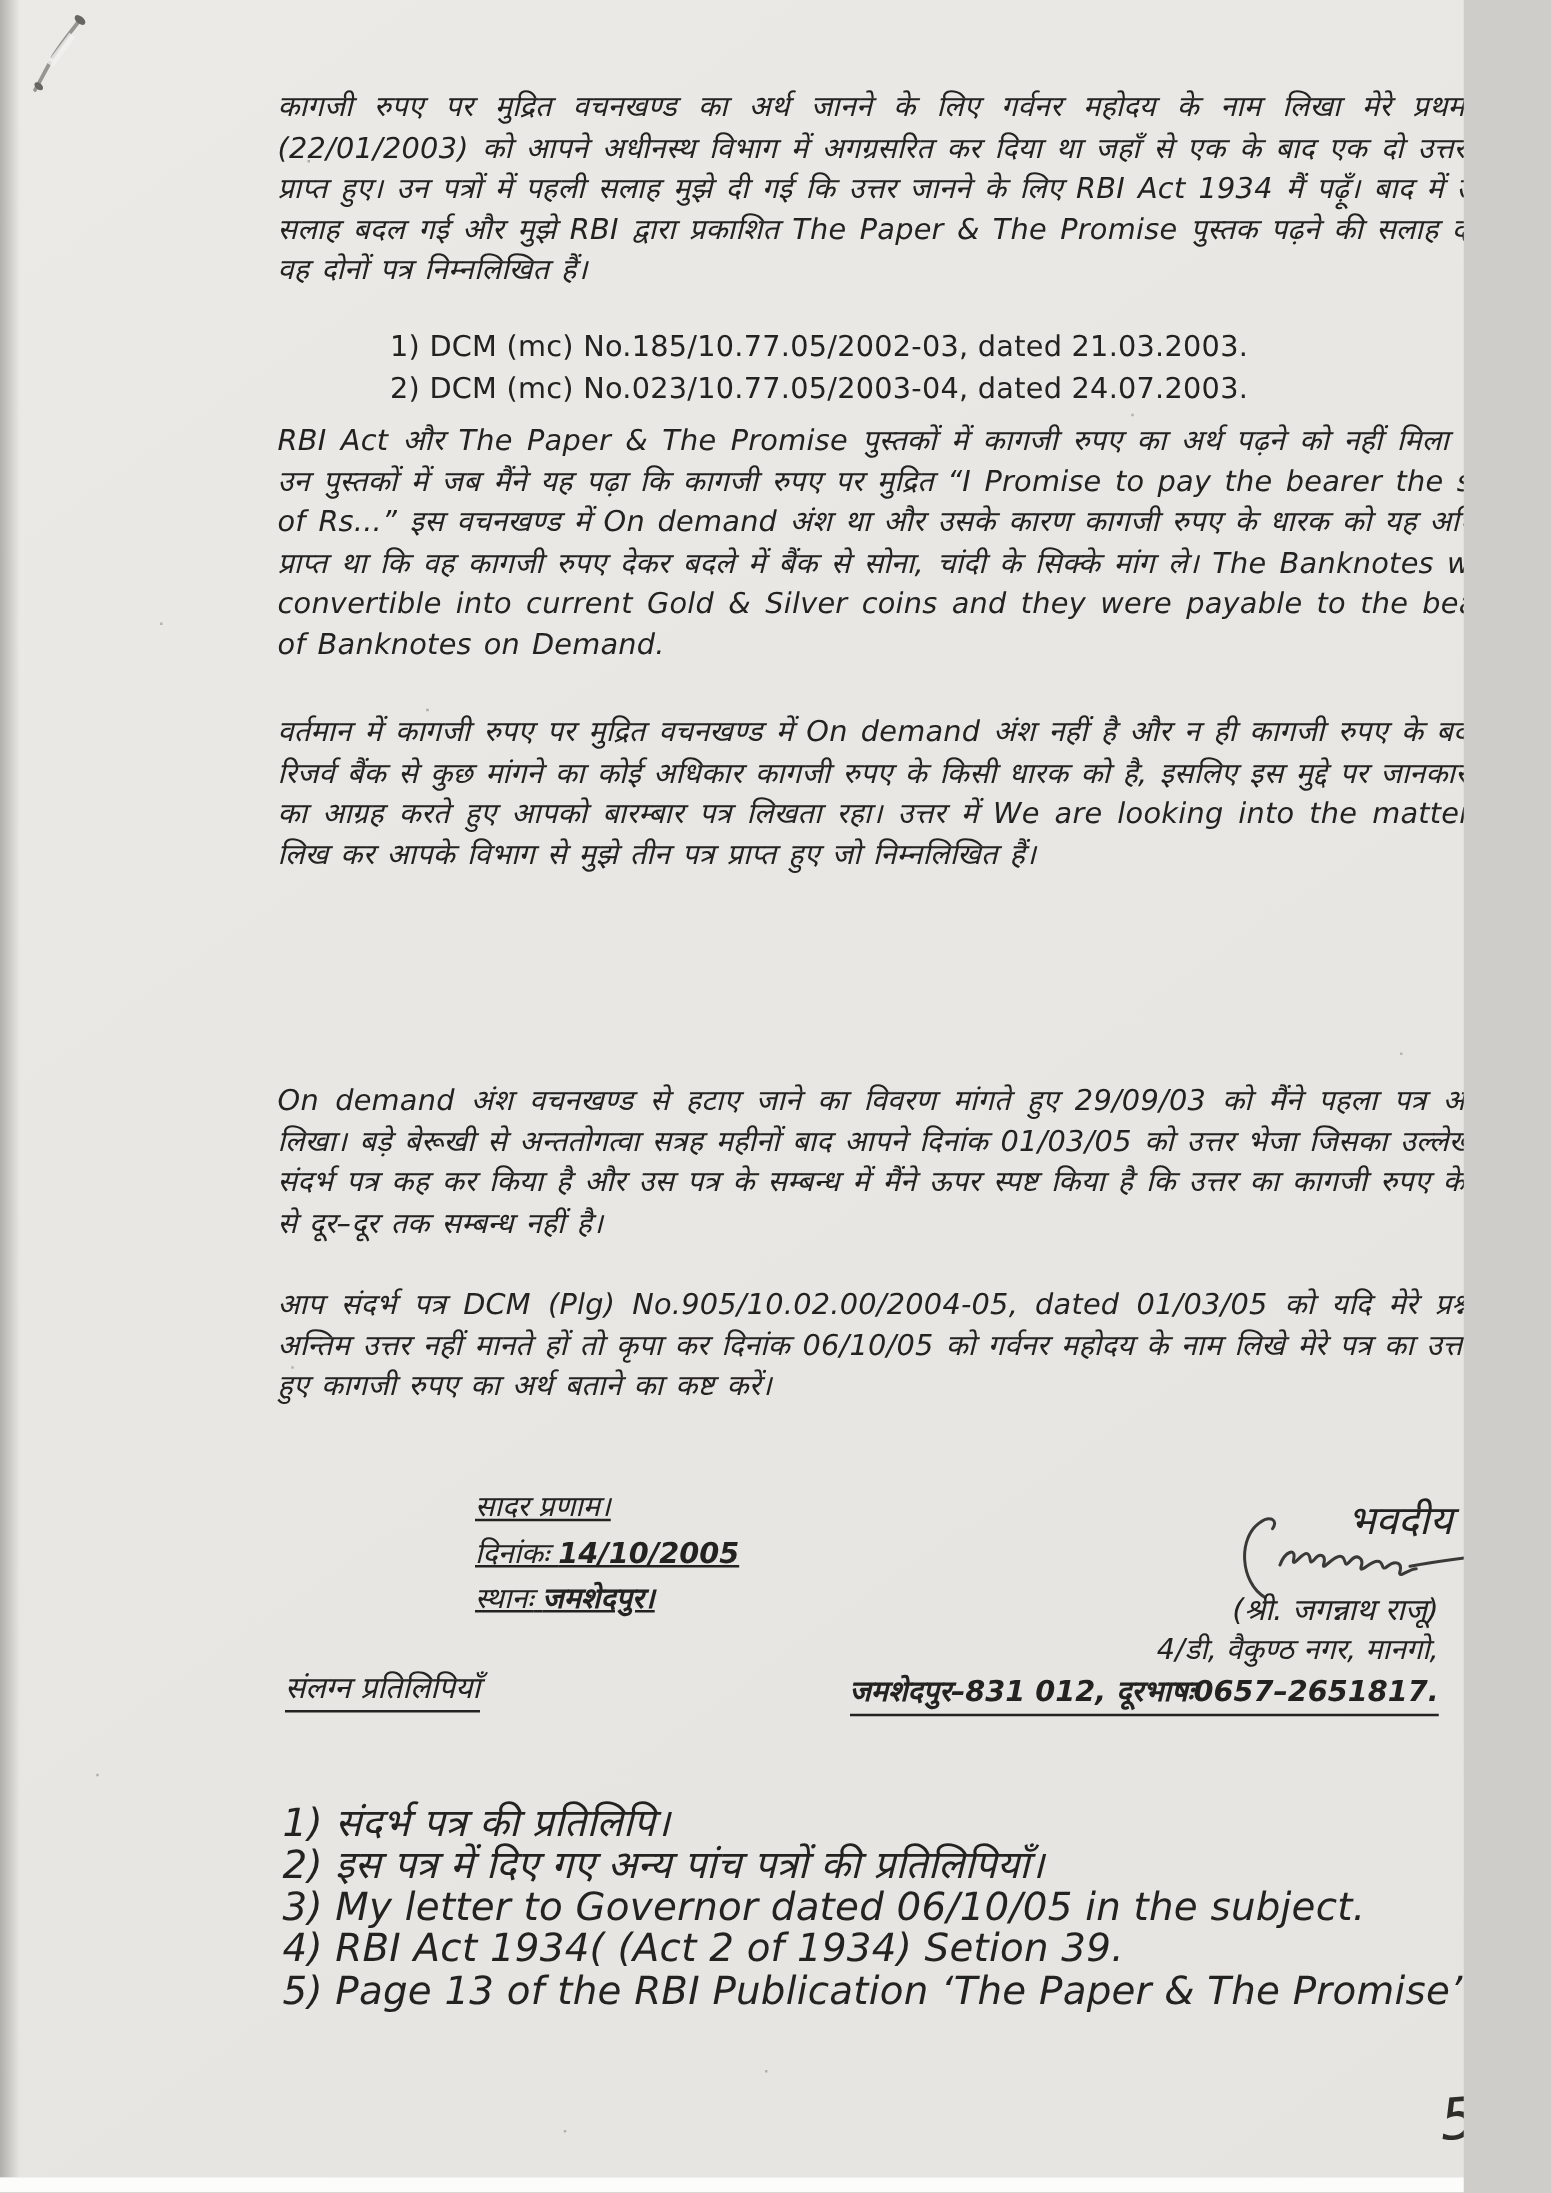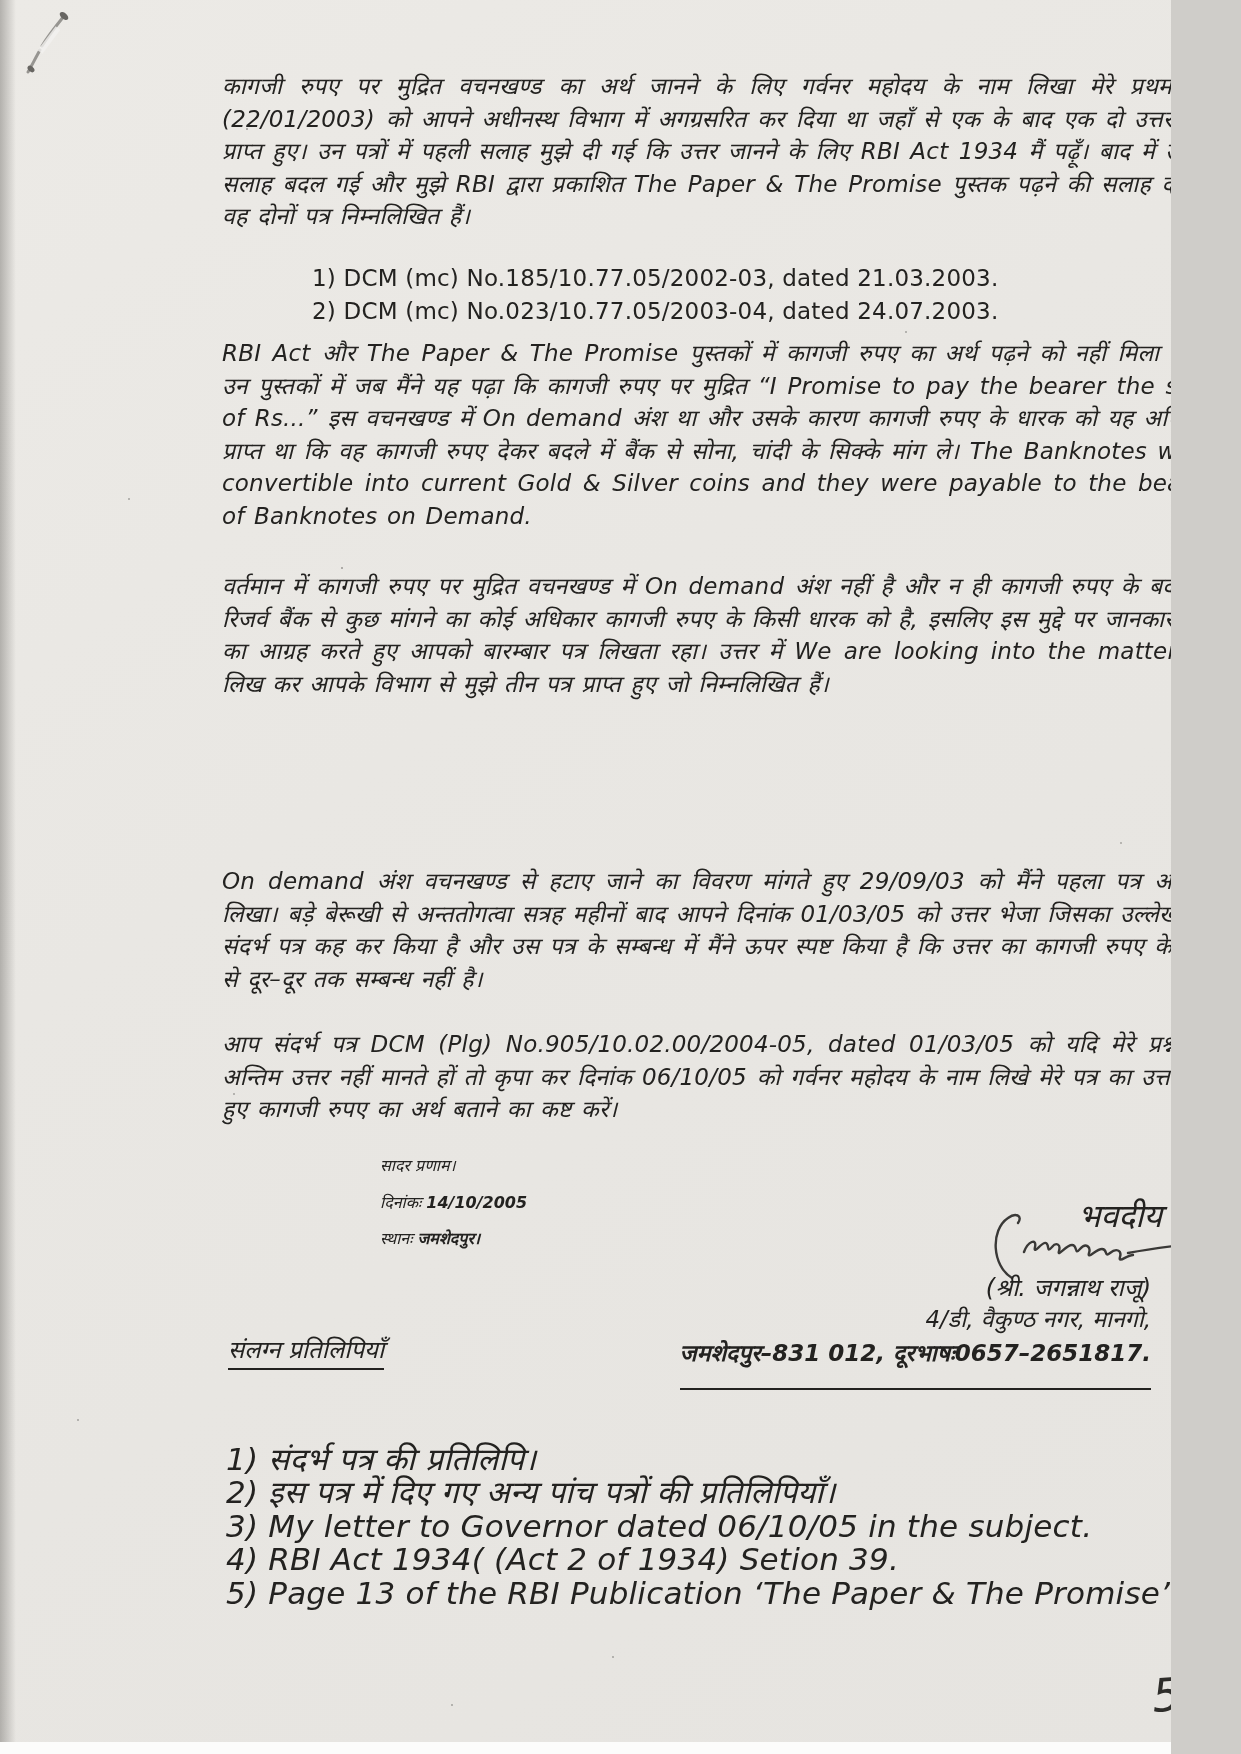--- a/index.html
+++ b/index.html
@@ -40,41 +40,41 @@
     text-align:justify;
     letter-spacing:.2px;word-spacing:2px;
   }
   .reflist{
     position:absolute;left:312px;
     font-size:23px;letter-spacing:.2px;
   }
   .reflist .refline{line-height:33px;}
   .reflist.tight .refline{line-height:30px;}
   .closing{
-    position:absolute;left:380px;top:1148px;
-    font-size:16px;line-height:36.5px;font-style:italic;
+    position:absolute;left:380px;top:1188px;
+    font-size:23px;line-height:36.5px;font-style:italic;text-decoration:underline;
   }
   .closing b{font-weight:bold;}
   .valediction{
     position:absolute;left:1078px;top:1193px;
     font-size:32px;font-style:italic;
   }
   .signature{position:absolute;left:988px;top:1210px;}
   .signoff-name{
     position:absolute;right:20px;top:1270px;
     font-size:24px;font-style:italic;white-space:nowrap;
   }
   .signoff-addr1{
     position:absolute;right:20px;top:1302px;
     font-size:23px;font-style:italic;white-space:nowrap;text-align:right;
   }
   .signoff-addr2{
     position:absolute;right:20px;top:1336px;
     font-size:23px;font-style:italic;font-weight:bold;white-space:nowrap;
-    border-bottom:2px solid #232220;padding-bottom:20px;
+    border-bottom:2px solid #232220;padding-bottom:3px;
   }
   .enc-heading{
     position:absolute;left:228px;top:1332px;
     font-size:24px;font-style:italic;
     border-bottom:2px solid #232220;padding-bottom:3px;
   }
   .enc-list{
     position:absolute;left:226px;top:1443px;
     font-size:31px;font-style:italic;letter-spacing:.2px;
   }

